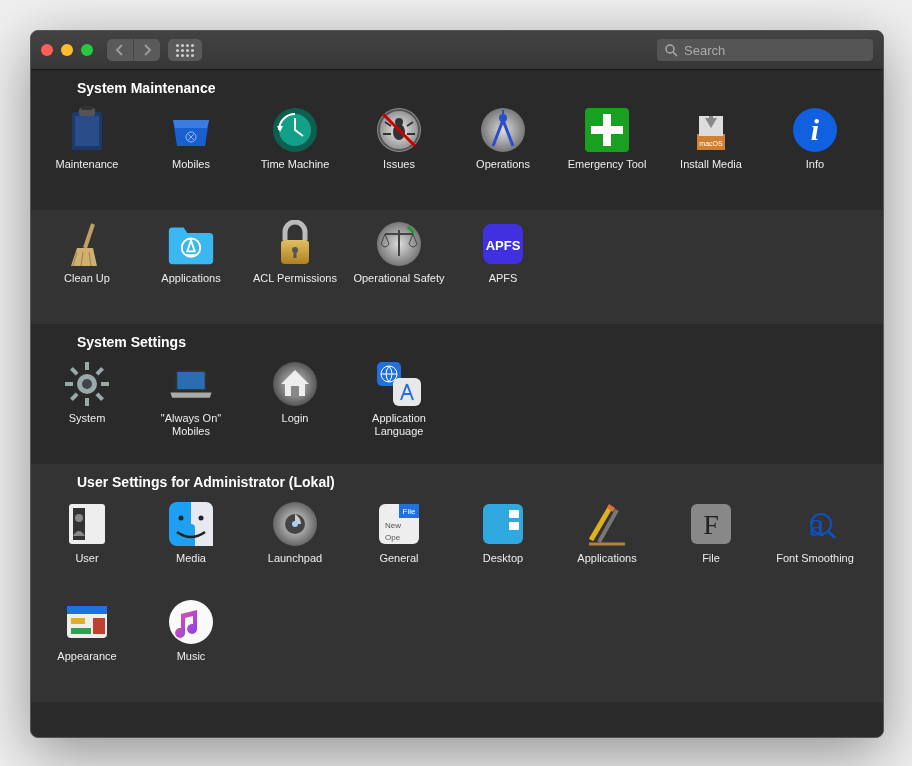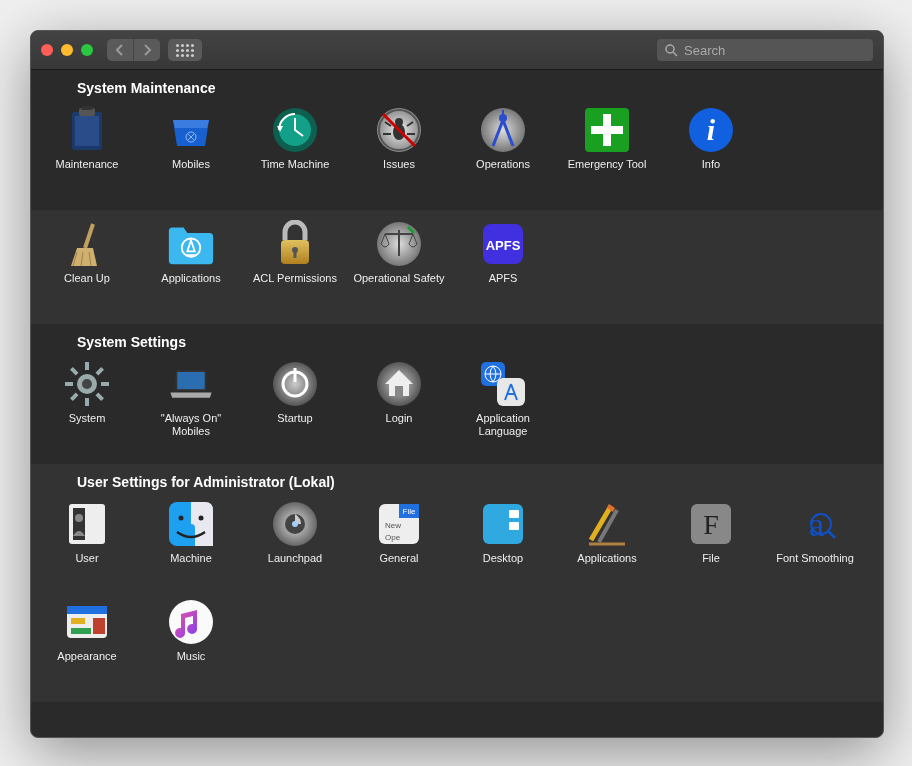--- a/index.html
+++ b/index.html
@@ -168,20 +168,32 @@
           <div class="icon">
             <svg width="48" height="48" viewBox="0 0 48 48">
                   <rect x="2" y="2" width="44" height="44" rx="4" fill="#1aa020"></rect>
                   <rect x="20" y="8" width="8" height="32" fill="#fff"></rect>
                   <rect x="8" y="20" width="32" height="8" fill="#fff"></rect>
                 </svg>
           </div>
           <div class="label">Emergency Tool</div>
         </div>
 
+        <div class="item">
+          <div class="icon">
+            <svg width="48" height="48" viewBox="0 0 48 48">
+                  <rect x="10" y="28" width="28" height="16" fill="#d08030"></rect>
+                  <text x="24" y="40" font-size="7" fill="#fff" text-anchor="middle">macOS</text>
+                  <rect x="12" y="10" width="24" height="20" fill="#ddd"></rect>
+                  <polygon points="24,12 18,22 30,22" fill="#888" transform="rotate(180 24 17)"></polygon>
+                  <rect x="22" y="10" width="4" height="8" fill="#888"></rect>
+                </svg>
+          </div>
+          <div class="label">Install Media</div>
+        </div>
 
         <div class="item">
           <div class="icon">
             <svg width="48" height="48" viewBox="0 0 48 48">
                   <circle cx="24" cy="24" r="22" fill="#1060e0"></circle>
                   <text x="24" y="34" font-size="30" font-style="italic" font-family="serif" fill="#fff" text-anchor="middle" font-weight="bold">i</text>
                 </svg>
           </div>
           <div class="label">Info</div>
         </div>
@@ -302,36 +314,20 @@
           <div class="icon">
             <svg width="56" height="40" viewBox="0 0 56 40">
                   <rect x="10" y="4" width="36" height="24" rx="2" fill="#333"></rect>
                   <rect x="12" y="6" width="32" height="20" fill="#2a6db0"></rect>
                   <path d="M4 30 L52 30 L50 36 L6 36 Z" fill="#aaa"></path>
                 </svg>
           </div>
           <div class="label">"Always On" Mobiles</div>
         </div>
 
-        <div class="item">
-          <div class="icon">
-            <svg width="48" height="48" viewBox="0 0 48 48">
-                  <circle cx="24" cy="24" r="22" fill="url(#pwg)"></circle>
-                  <defs>
-                    <radialGradient id="pwg">
-                      <stop offset="0" stop-color="#ccc"></stop>
-                      <stop offset="1" stop-color="#555"></stop>
-                    </radialGradient>
-                  </defs>
-                  <circle cx="24" cy="24" r="12" stroke="#fff" stroke-width="3" fill="none"></circle>
-                  <line x1="24" y1="8" x2="24" y2="22" stroke="#fff" stroke-width="3"></line>
-                </svg>
-          </div>
-          <div class="label">Startup</div>
-        </div>
 
         <div class="item">
           <div class="icon">
             <svg width="48" height="48" viewBox="0 0 48 48">
                   <circle cx="24" cy="24" r="22" fill="url(#hg)"></circle>
                   <defs>
                     <radialGradient id="hg">
                       <stop offset="0" stop-color="#ccc"></stop>
                       <stop offset="1" stop-color="#555"></stop>
                     </radialGradient>
@@ -379,21 +375,21 @@
         <div class="item">
           <div class="icon">
             <svg width="48" height="48" viewBox="0 0 48 48">
                   <rect x="2" y="2" width="44" height="44" rx="8" fill="#1ea0f0"></rect>
                   <path d="M24 2 L24 24 Q28 24 28 28 L28 46 L46 46 L46 10 Q46 2 38 2 Z" fill="#e8e8f0"></path>
                   <circle cx="14" cy="18" r="2.5" fill="#222"></circle>
                   <circle cx="34" cy="18" r="2.5" fill="#222"></circle>
                   <path d="M10 32 Q24 42 38 32" stroke="#222" stroke-width="2.5" fill="none"></path>
                 </svg>
           </div>
-          <div class="label">Machine</div>
+          <div class="label">Media</div>
         </div>
 
 
         <div class="item">
           <div class="icon">
             <svg width="48" height="48" viewBox="0 0 48 48">
                   <circle cx="24" cy="24" r="22" fill="url(#lpg)"></circle>
                   <defs>
                     <radialGradient id="lpg">
                       <stop offset="0" stop-color="#ddd"></stop>

